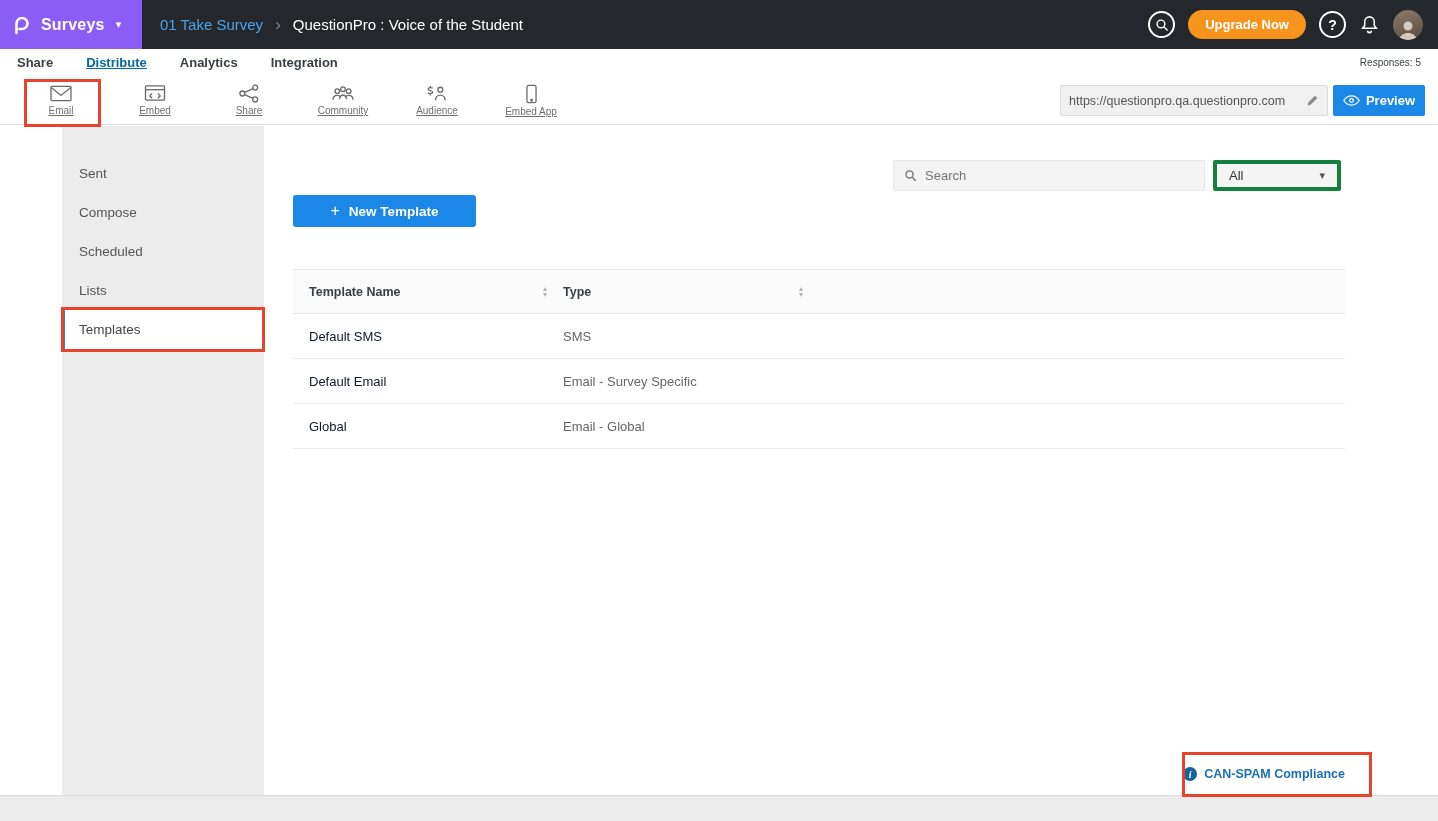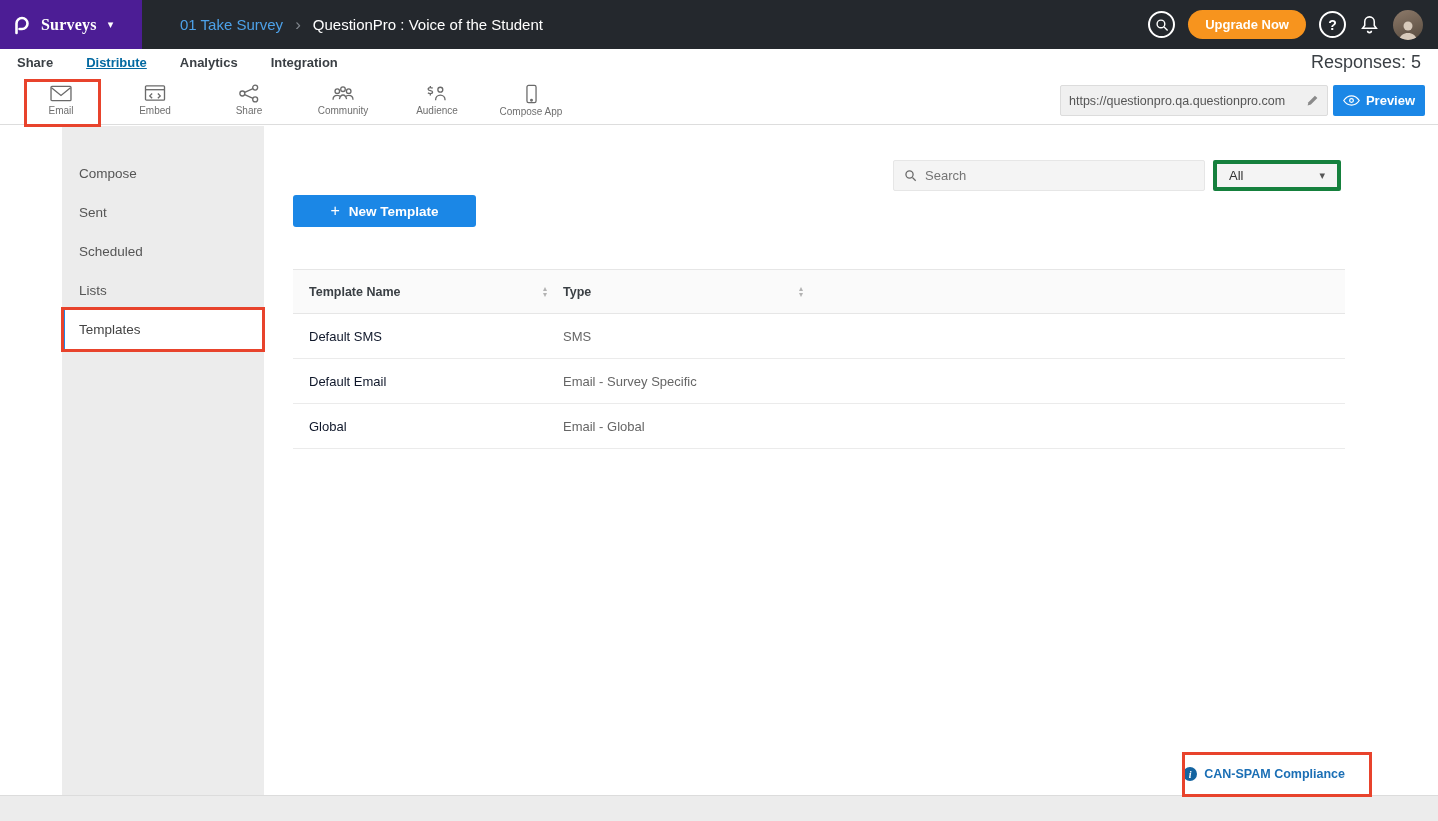--- a/index.html
+++ b/index.html
@@ -12,26 +12,26 @@
     font-size: 13px;
     overflow: hidden;
   }
 
   
   .topbar {
     position:absolute; top:0; left:0; right:0; height:49px;
     background:#24282d; display:flex; align-items:center;
   }
   .brand {
-    width:142px; height:49px; background:#4c1d95; color:#fff;
-    display:flex; align-items:center; gap:9px; padding:0 12px; cursor:pointer;font-family:Liberation Serif, serif;
+    width:142px; height:49px; background:#8b5cf6; color:#fff;
+    display:flex; align-items:center; gap:9px; padding:0 12px; cursor:pointer;
   }
   .brand-name { font-size:16px; font-weight:bold; letter-spacing:.2px; }
   .brand-caret { font-size:11px; margin-left:2px; }
-  .breadcrumb { display:flex; align-items:center; gap:12px; margin-left:38px; font-size:15px; }
+  .breadcrumb { display:flex; align-items:center; gap:12px; margin-left:18px; font-size:15px; }
   .crumb-survey { color:#4da1e8; cursor:pointer; }
   .crumb-sep { color:#80868c; font-size:17px; }
   .crumb-title { color:#ffffff; }
   .topbar-right { margin-left:auto; display:flex; align-items:center; gap:13px; padding-right:15px; }
   .circle-btn {
     width:27px; height:27px; border:2px solid #fff; border-radius:50%;
     display:flex; align-items:center; justify-content:center; color:#fff; cursor:pointer;
     font-weight:bold; font-size:14px;
   }
   .upgrade-btn {
@@ -46,30 +46,30 @@
   }
 
   
   .nav-row {
     position:absolute; top:49px; left:0; right:0; height:27px; background:#fff;
     display:flex; align-items:center; padding:0 17px;
   }
   .nav-tabs { display:flex; gap:33px; }
   .nav-tab { font-size:13px; color:#3a3f44; cursor:pointer; font-weight:bold; }
   .nav-tab.active { color:#0369a1; text-decoration:underline; }
-  .responses { margin-left:auto; font-size:18px; color:#3a3f44; }
+  .responses { margin-left:auto; font-size:10px; color:#3a3f44; }
 
   
   .toolbar-row {
     position:absolute; top:76px; left:0; right:0; height:49px; background:#fff;
     border-bottom:1px solid #ddd; display:flex; align-items:center; padding-left:14px;
   }
   .tool-item {
     width:94px; display:flex; flex-direction:column; align-items:center; gap:2px;
-    cursor:pointer; color:#6f6f6f;
+    cursor:pointer; color:#6f6f6f;text-decoration:underline;
   }
   .tool-item svg { stroke:#6a6a6a; fill:none; stroke-width:1.4; }
   .tool-label { font-size:10px; color:#6f6f6f; }
   .url-box {
     position:absolute; right:110px; top:9px; width:268px; height:31px;
     background:#f0f0f0; border:1px solid #dcdcdc; border-radius:2px;
     display:flex; align-items:center; padding:0 8px; gap:6px;
   }
   .url-box input {
     flex:1; border:none; background:transparent; font-size:12.5px; color:#555;
@@ -266,21 +266,21 @@
     </span>
     <span class="tool-label">Audience</span>
   </div>
   <div class="tool-item">
     <span style="display:flex;">
       <svg width="13" height="20" viewBox="0 0 14 22">
           <rect x="2" y="1.5" width="10" height="19" rx="1.8"></rect>
           <circle cx="7" cy="17.8" r="0.9"></circle>
         </svg>
     </span>
-    <span class="tool-label">Compose App</span>
+    <span class="tool-label">Embed App</span>
   </div>
 
   <div class="url-box">
     <input type="text" value="https://questionpro.qa.questionpro.com" style="">
     <span class="pencil-btn">
       <svg width="13" height="13" viewBox="0 0 16 16">
           <path d="M2 14l1-4 8-8 3 3-8 8-4 1z" fill="#8a8a8a"></path>
         </svg>
     </span>
   </div>
@@ -289,22 +289,22 @@
       <svg width="17" height="11" viewBox="0 0 22 14" fill="none" stroke="#fff" stroke-width="1.6">
           <path d="M1 7s4-6 10-6 10 6 10 6-4 6-10 6S1 7 1 7z"></path>
           <circle cx="11" cy="7" r="2.4"></circle>
         </svg>
     </span>
     <span>Preview</span>
   </button>
 </div>
 
 <div class="sidebar">
+  <div class="side-item">Sent</div>
   <div class="side-item">Compose</div>
-  <div class="side-item">Sent</div>
   <div class="side-item">Scheduled</div>
   <div class="side-item">Lists</div>
   <div class="side-item active">Templates</div>
 </div>
 
 <div class="main">
 
   <div class="search-box">
     <span style="display:flex;">
       <svg width="13" height="13" viewBox="0 0 20 20" fill="none" stroke="#6a6a6a" stroke-width="2">

